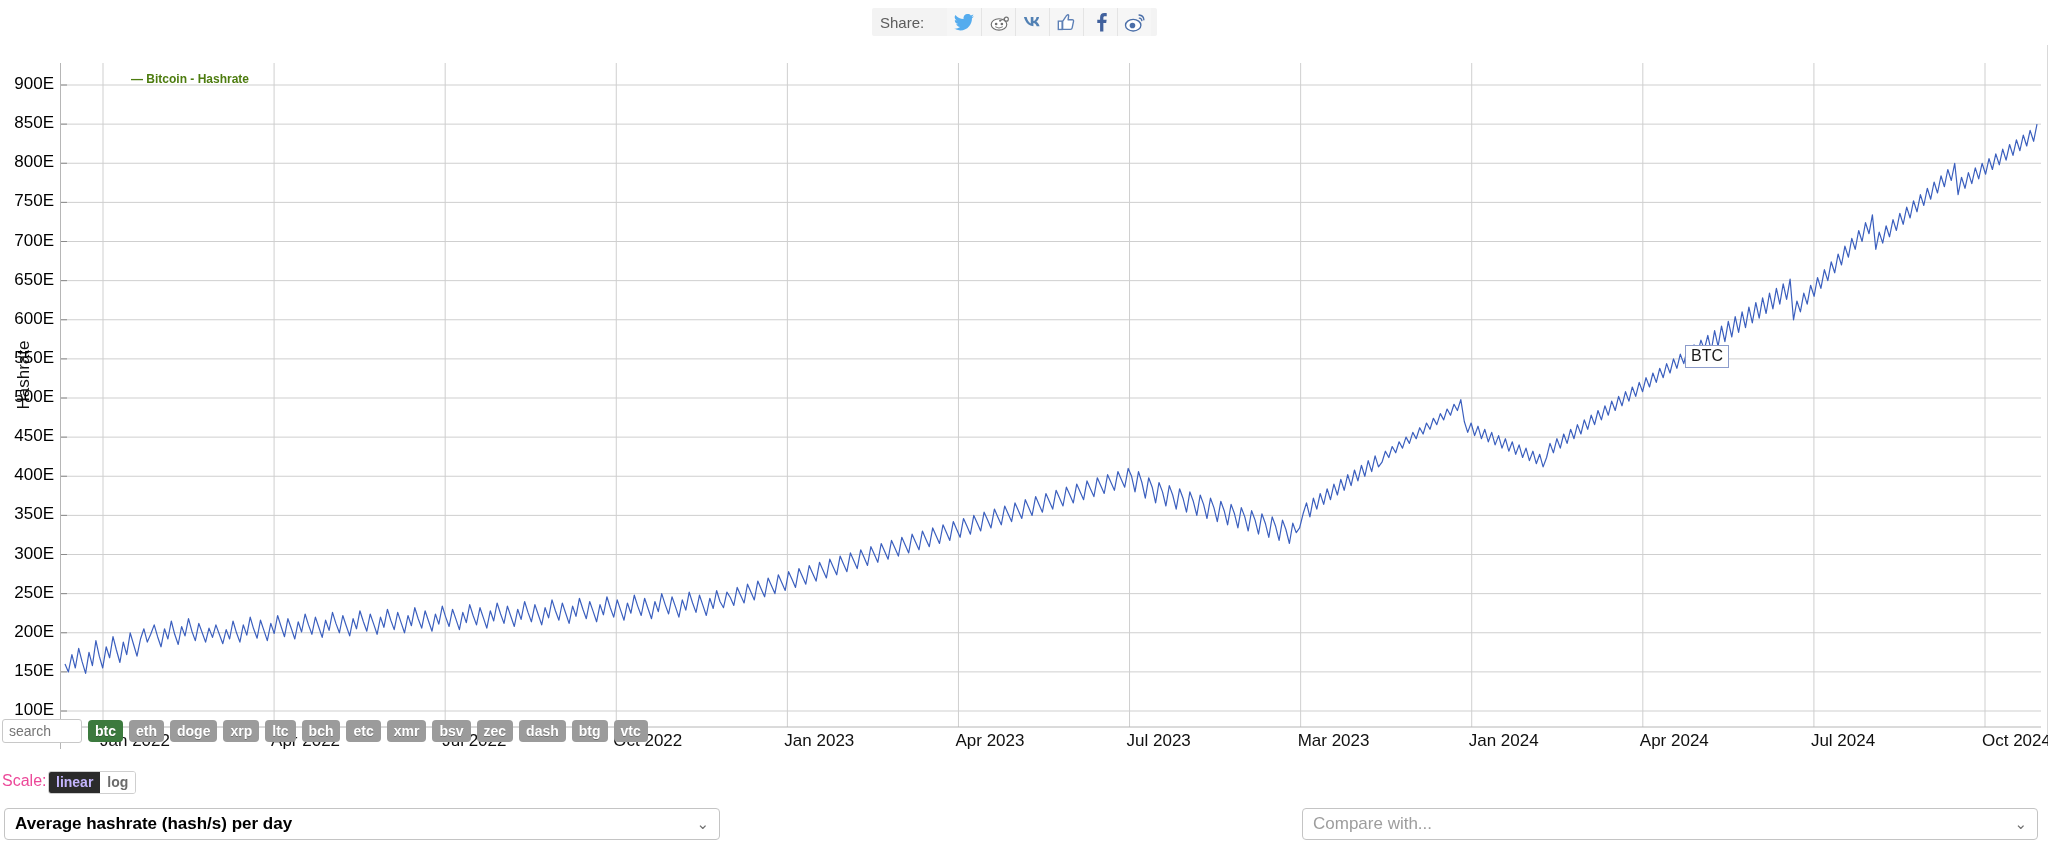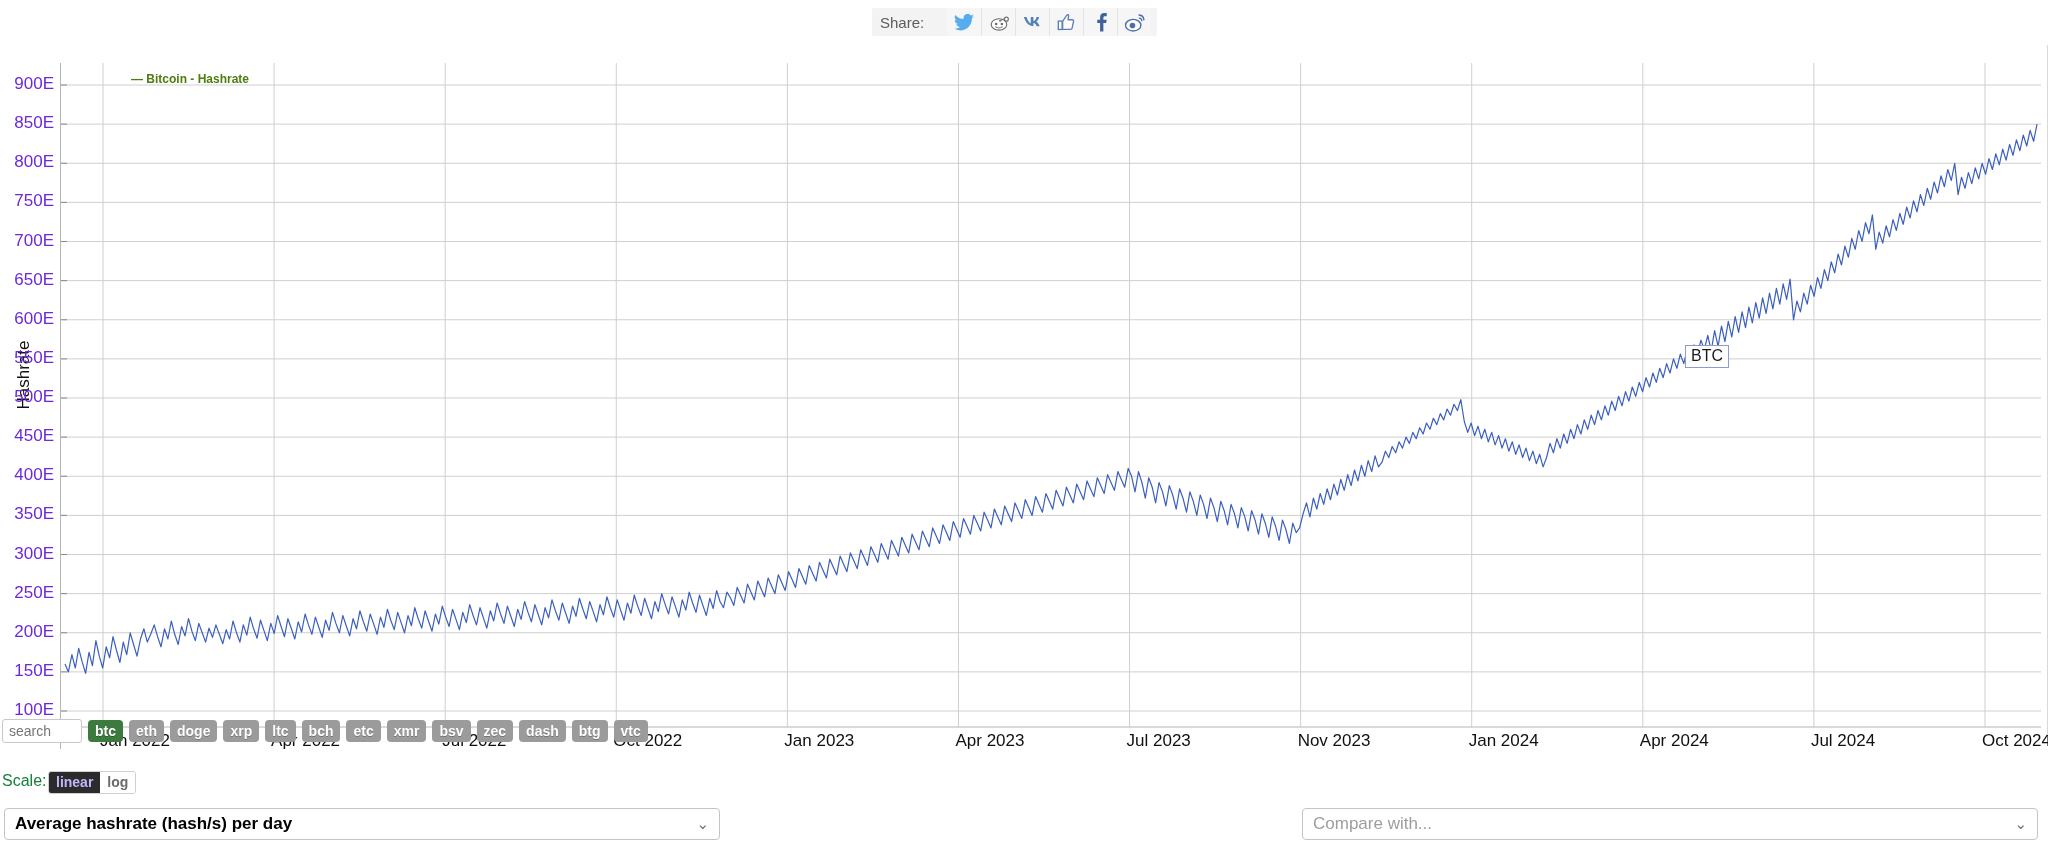--- a/index.html
+++ b/index.html
@@ -61,21 +61,21 @@
     position: absolute;
     left: 60px; top: 18px;
     width: 1980px; height: 686px;
     border-left: 1px solid #b6b6b6;
     background: #fff;
   }
   #plot-svg { position: absolute; left: 0; top: 0; }
   .ytick-label {
     position: absolute;
     width: 52px; text-align: right;
-    font-size: 17px; color: #6d28d9;
+    font-size: 17px; color: #000000;
     white-space: nowrap;
   }
   .xtick-label {
     position: absolute;
     font-size: 17px; color: #101010;
     white-space: nowrap;
   }
   #legend {
     position: absolute; left: 70px; top: 9px;
     font-size: 12px; font-weight: bold; color: #4d7c0f;
@@ -118,21 +118,21 @@
     cursor: pointer;
     text-shadow: 0 1px 0 rgba(0,0,0,.25);
   }
   .coin-chip.active { background: #3c7a3e; }
 
   #scalebar {
     position: absolute; left: 0; top: 768px; width: 2048px; height: 30px;
   }
   #scale-label {
     position: absolute; left: 2px; top: 4px;
-    font-size: 16px; color: #15803d;
+    font-size: 16px; color: #ec4899;
   }
   #scale-group {
     position: absolute; left: 48px; top: 3px;
     display: flex;
     border: 1px solid #cfcfcf; border-radius: 3px; overflow: hidden;
   }
   .scale-btn {
     font-size: 14px; font-weight: bold;
     padding: 2px 7px 3px 7px;
     background: #ffffff; color: #6b6b6b;
@@ -310,21 +310,21 @@
         <div class="ytick-label" style="left: 2px; top: 655px;">100E</div>
       </div>
     <div id="xticks-host">
         <div class="xtick-label" style="left: 100px; top: 686px;">Jan 2022</div>
         <div class="xtick-label" style="left: 271.091px; top: 686px;">Apr 2022</div>
         <div class="xtick-label" style="left: 442.182px; top: 686px;">Jul 2022</div>
         <div class="xtick-label" style="left: 613.273px; top: 686px;">Oct 2022</div>
         <div class="xtick-label" style="left: 784.364px; top: 686px;">Jan 2023</div>
         <div class="xtick-label" style="left: 955.455px; top: 686px;">Apr 2023</div>
         <div class="xtick-label" style="left: 1126.55px; top: 686px;">Jul 2023</div>
-        <div class="xtick-label" style="left: 1297.64px; top: 686px;">Nov 2023</div>
+        <div class="xtick-label" style="left: 1297.64px; top: 686px;">Mar 2023</div>
         <div class="xtick-label" style="left: 1468.73px; top: 686px;">Jan 2024</div>
         <div class="xtick-label" style="left: 1639.82px; top: 686px;">Apr 2024</div>
         <div class="xtick-label" style="left: 1810.91px; top: 686px;">Jul 2024</div>
         <div class="xtick-label" style="left: 1982px; top: 686px;">Oct 2024</div>
       </div>
   </div>
   <div id="right-edge"></div>
 
   <div id="coinbar">
     <input id="search-input" type="text" placeholder="search" style="">

